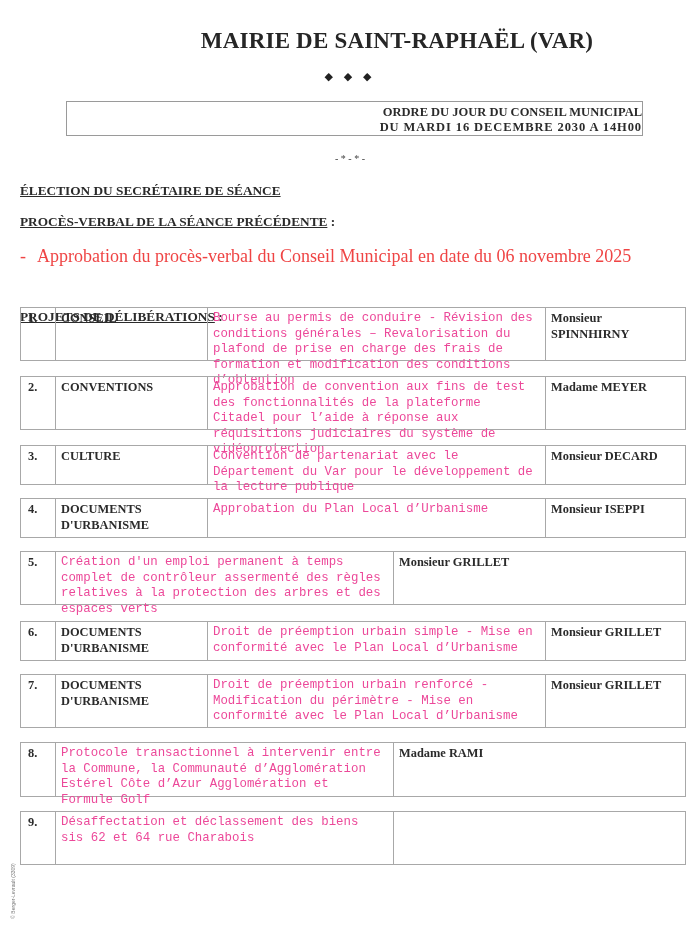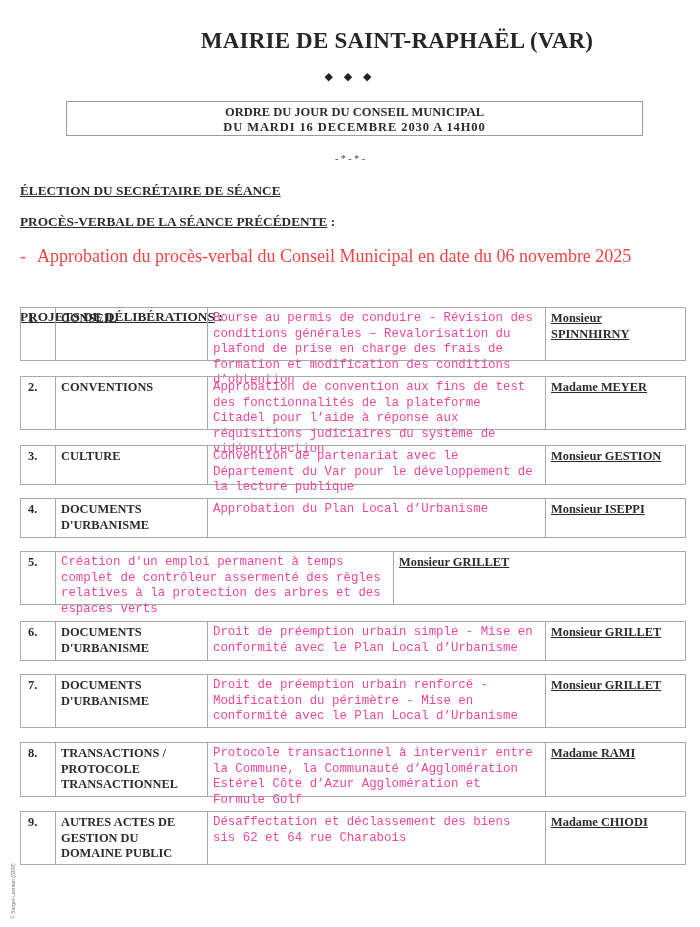--- a/index.html
+++ b/index.html
@@ -37,21 +37,21 @@
       letter-spacing: 4px;
       color: #222;
     }
     .header-box {
       position: absolute;
       top: 101px;
       left: 66px;
       width: 577px;
       height: 35px;
       border: 1.3px solid #9a9a9a;
-      text-align: center;
+      text-align: right;
       font-weight: bold;
       font-size: 12.5px;
       line-height: 15px;
       padding-top: 3px;
       box-sizing: border-box;
       color: #2b2b2b;
     }
     .header-box .line2 {
       letter-spacing: 0.9px;
     }
@@ -113,21 +113,20 @@
     }
     .item .desc {
       width: 338px;
       border-right: 1.3px solid #a8a8a8;
       color: #ec4899;
       font-family: Liberation Mono, monospace;
     }
     .item .rap {
       flex: 1;
       font-weight: bold;
-      text-decoration: underline;
     }
     .footer-note {
       position: absolute;
       left: -22px;
       top: 888px;
       width: 70px;
       transform: rotate(-90deg);
       font-family: "Liberation Sans", "DejaVu Sans", sans-serif;
       font-size: 5px;
       color: #777;
@@ -178,21 +177,21 @@
     <div class="cell num">2.</div>
     <div class="cell cat">CONVENTIONS</div>
     <div class="cell desc">Approbation de convention aux fins de test des fonctionnalités de la plateforme Citadel pour l’aide à réponse aux réquisitions judiciaires du système de vidéoprotection</div>
     <div class="cell rap">Madame MEYER</div>
   </div>
 
   <div class="item" style="top:445px; height:40px;">
     <div class="cell num">3.</div>
     <div class="cell cat">CULTURE</div>
     <div class="cell desc">Convention de partenariat avec le Département du Var pour le développement de la lecture publique</div>
-    <div class="cell rap">Monsieur GESTION</div>
+    <div class="cell rap">Monsieur DECARD</div>
   </div>
 
   <div class="item" style="top:498px; height:40px;">
     <div class="cell num">4.</div>
     <div class="cell cat">DOCUMENTS D'URBANISME</div>
     <div class="cell desc">Approbation du Plan Local d’Urbanisme</div>
     <div class="cell rap">Monsieur ISEPPI</div>
   </div>
 
   <div class="item" style="top:551px; height:54px;">
@@ -210,27 +209,24 @@
 
   <div class="item" style="top:674px; height:54px;">
     <div class="cell num">7.</div>
     <div class="cell cat">DOCUMENTS D'URBANISME</div>
     <div class="cell desc">Droit de préemption urbain renforcé - Modification du périmètre - Mise en conformité avec le Plan Local d’Urbanisme</div>
     <div class="cell rap">Monsieur GRILLET</div>
   </div>
 
   <div class="item" style="top:742px; height:55px;">
     <div class="cell num">8.</div>
-    <div class="cell cat">TRANSACTIONS / PROTOCOLE TRANSACTIONNEL</div>
     <div class="cell desc">Protocole transactionnel à intervenir entre la Commune, la Communauté d’Agglomération Estérel Côte d’Azur Agglomération et Formule Golf</div>
     <div class="cell rap">Madame RAMI</div>
   </div>
 
   <div class="item" style="top:811px; height:54px;">
     <div class="cell num">9.</div>
-    <div class="cell cat">AUTRES ACTES DE GESTION DU DOMAINE PUBLIC</div>
     <div class="cell desc">Désaffectation et déclassement des biens sis 62 et 64 rue Charabois</div>
-    <div class="cell rap">Madame CHIODI</div>
   </div>
 
   <div class="footer-note">© Berger-Levrault (3309)</div>
 
 </div>
 
 </body></html>

